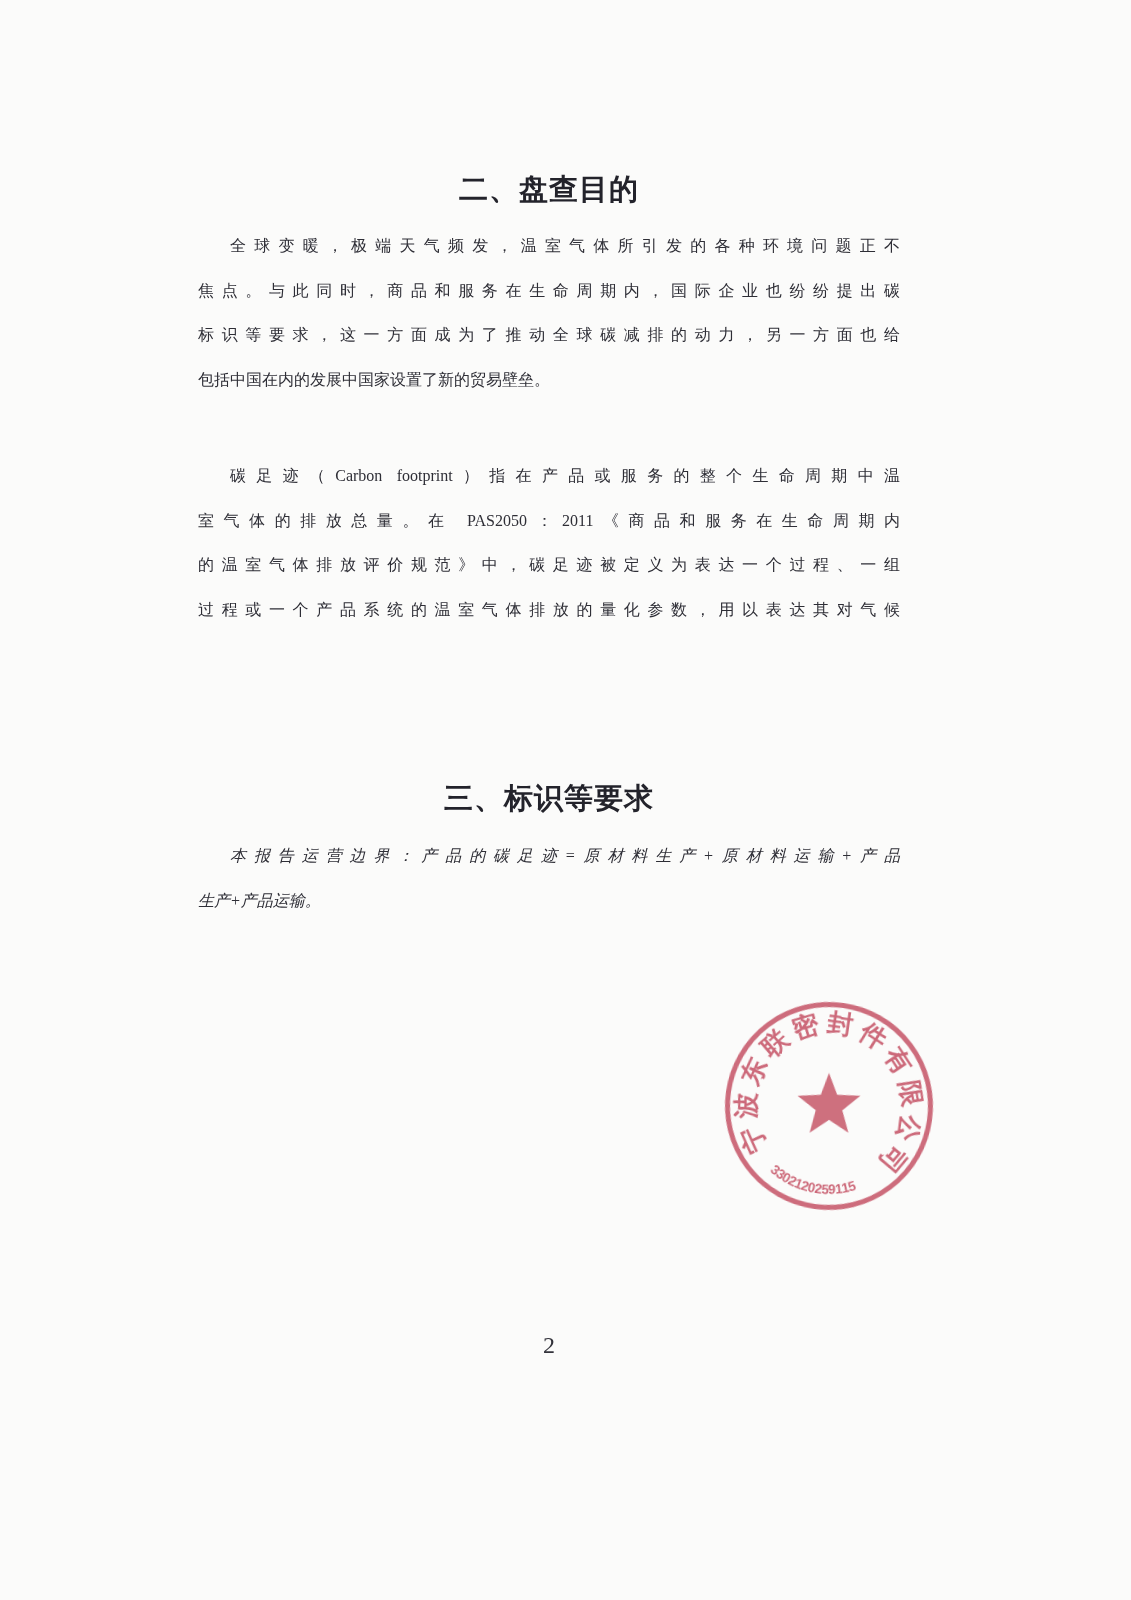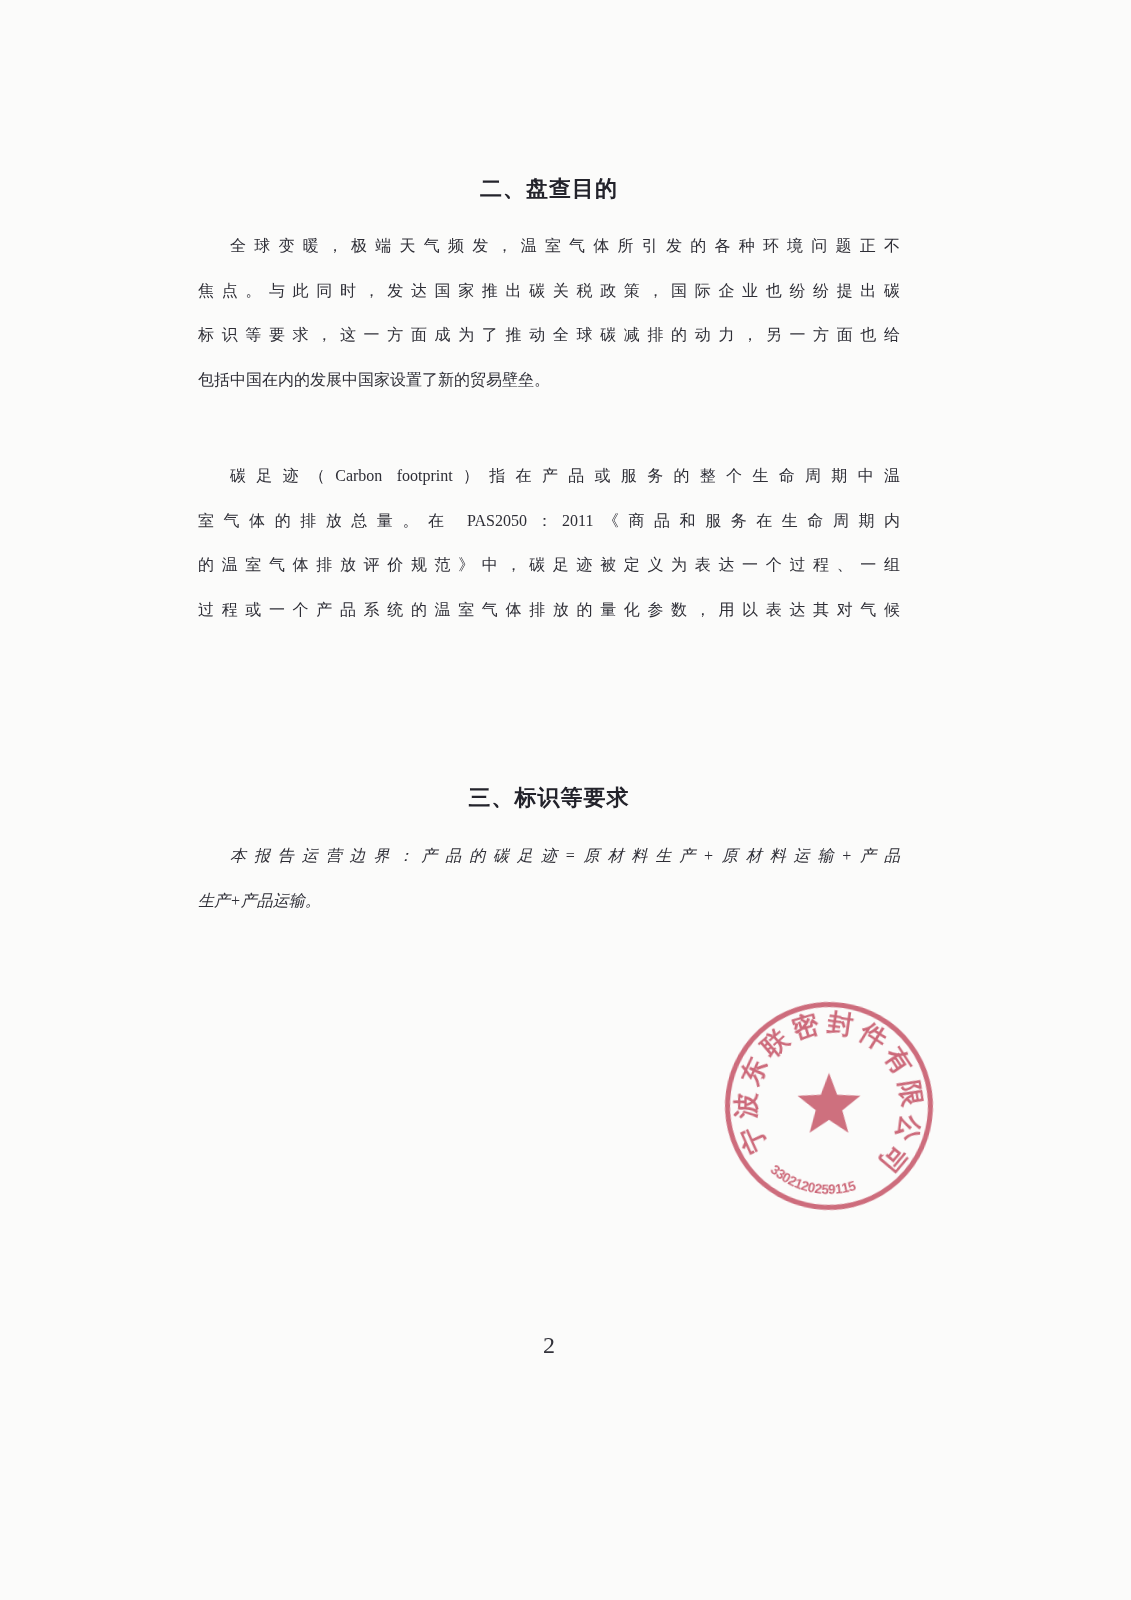--- a/index.html
+++ b/index.html
@@ -4,21 +4,21 @@
 <style>
   html,body{margin:0;padding:0;background:#e8e8e8;}
   .page{
     position:relative;width:1131px;height:1600px;margin:0 auto;
     background:#fbfbfa;overflow:hidden;
     font-family:"Liberation Serif","DejaVu Serif",serif;
     color:#2e2e36;
   }
   .heading{
     position:absolute;left:198px;width:702px;
-    text-align:center;font-size:22px;font-weight:bold;
+    text-align:center;font-size:29px;font-weight:bold;
     letter-spacing:1px;color:#23232b;line-height:36px;
   }
   #heading-1{top:171px;}
   #heading-2{top:780px;}
   #heading-3{top:1033px;}
   .para{
     position:absolute;left:198px;width:702px;
     font-size:16px;line-height:44.5px;color:#2e2e36;
   }
   #para-1{top:224px;}
@@ -61,21 +61,21 @@
 </style>
 </head>
 <body>
 
 <div class="page">
 
   <div class="heading" id="heading-1">二、盘查目的</div>
 
   <div class="para" id="para-1">
       <div class="line first">全球变暖，极端天气频发，温室气体所引发的各种环境问题正不</div>
-      <div class="line">焦点。与此同时，发达国家推出碳关税政策，国际企业也纷纷提出碳</div>
+      <div class="line">焦点。与此同时，商品和服务在生命周期内，国际企业也纷纷提出碳</div>
       <div class="line">标识等要求，这一方面成为了推动全球碳减排的动力，另一方面也给</div>
       <div class="line last">包括中国在内的发展中国家设置了新的贸易壁垒。</div>
     </div>
 
   <div class="para" id="para-2">
       <div class="line first">碳足迹（Carbon footprint）指在产品或服务的整个生命周期中温</div>
       <div class="line">室气体的排放总量。在 PAS2050：2011《商品和服务在生命周期内</div>
       <div class="line">的温室气体排放评价规范》中，碳足迹被定义为表达一个过程、一组</div>
       <div class="line">过程或一个产品系统的温室气体排放的量化参数，用以表达其对气候</div>
     </div>

